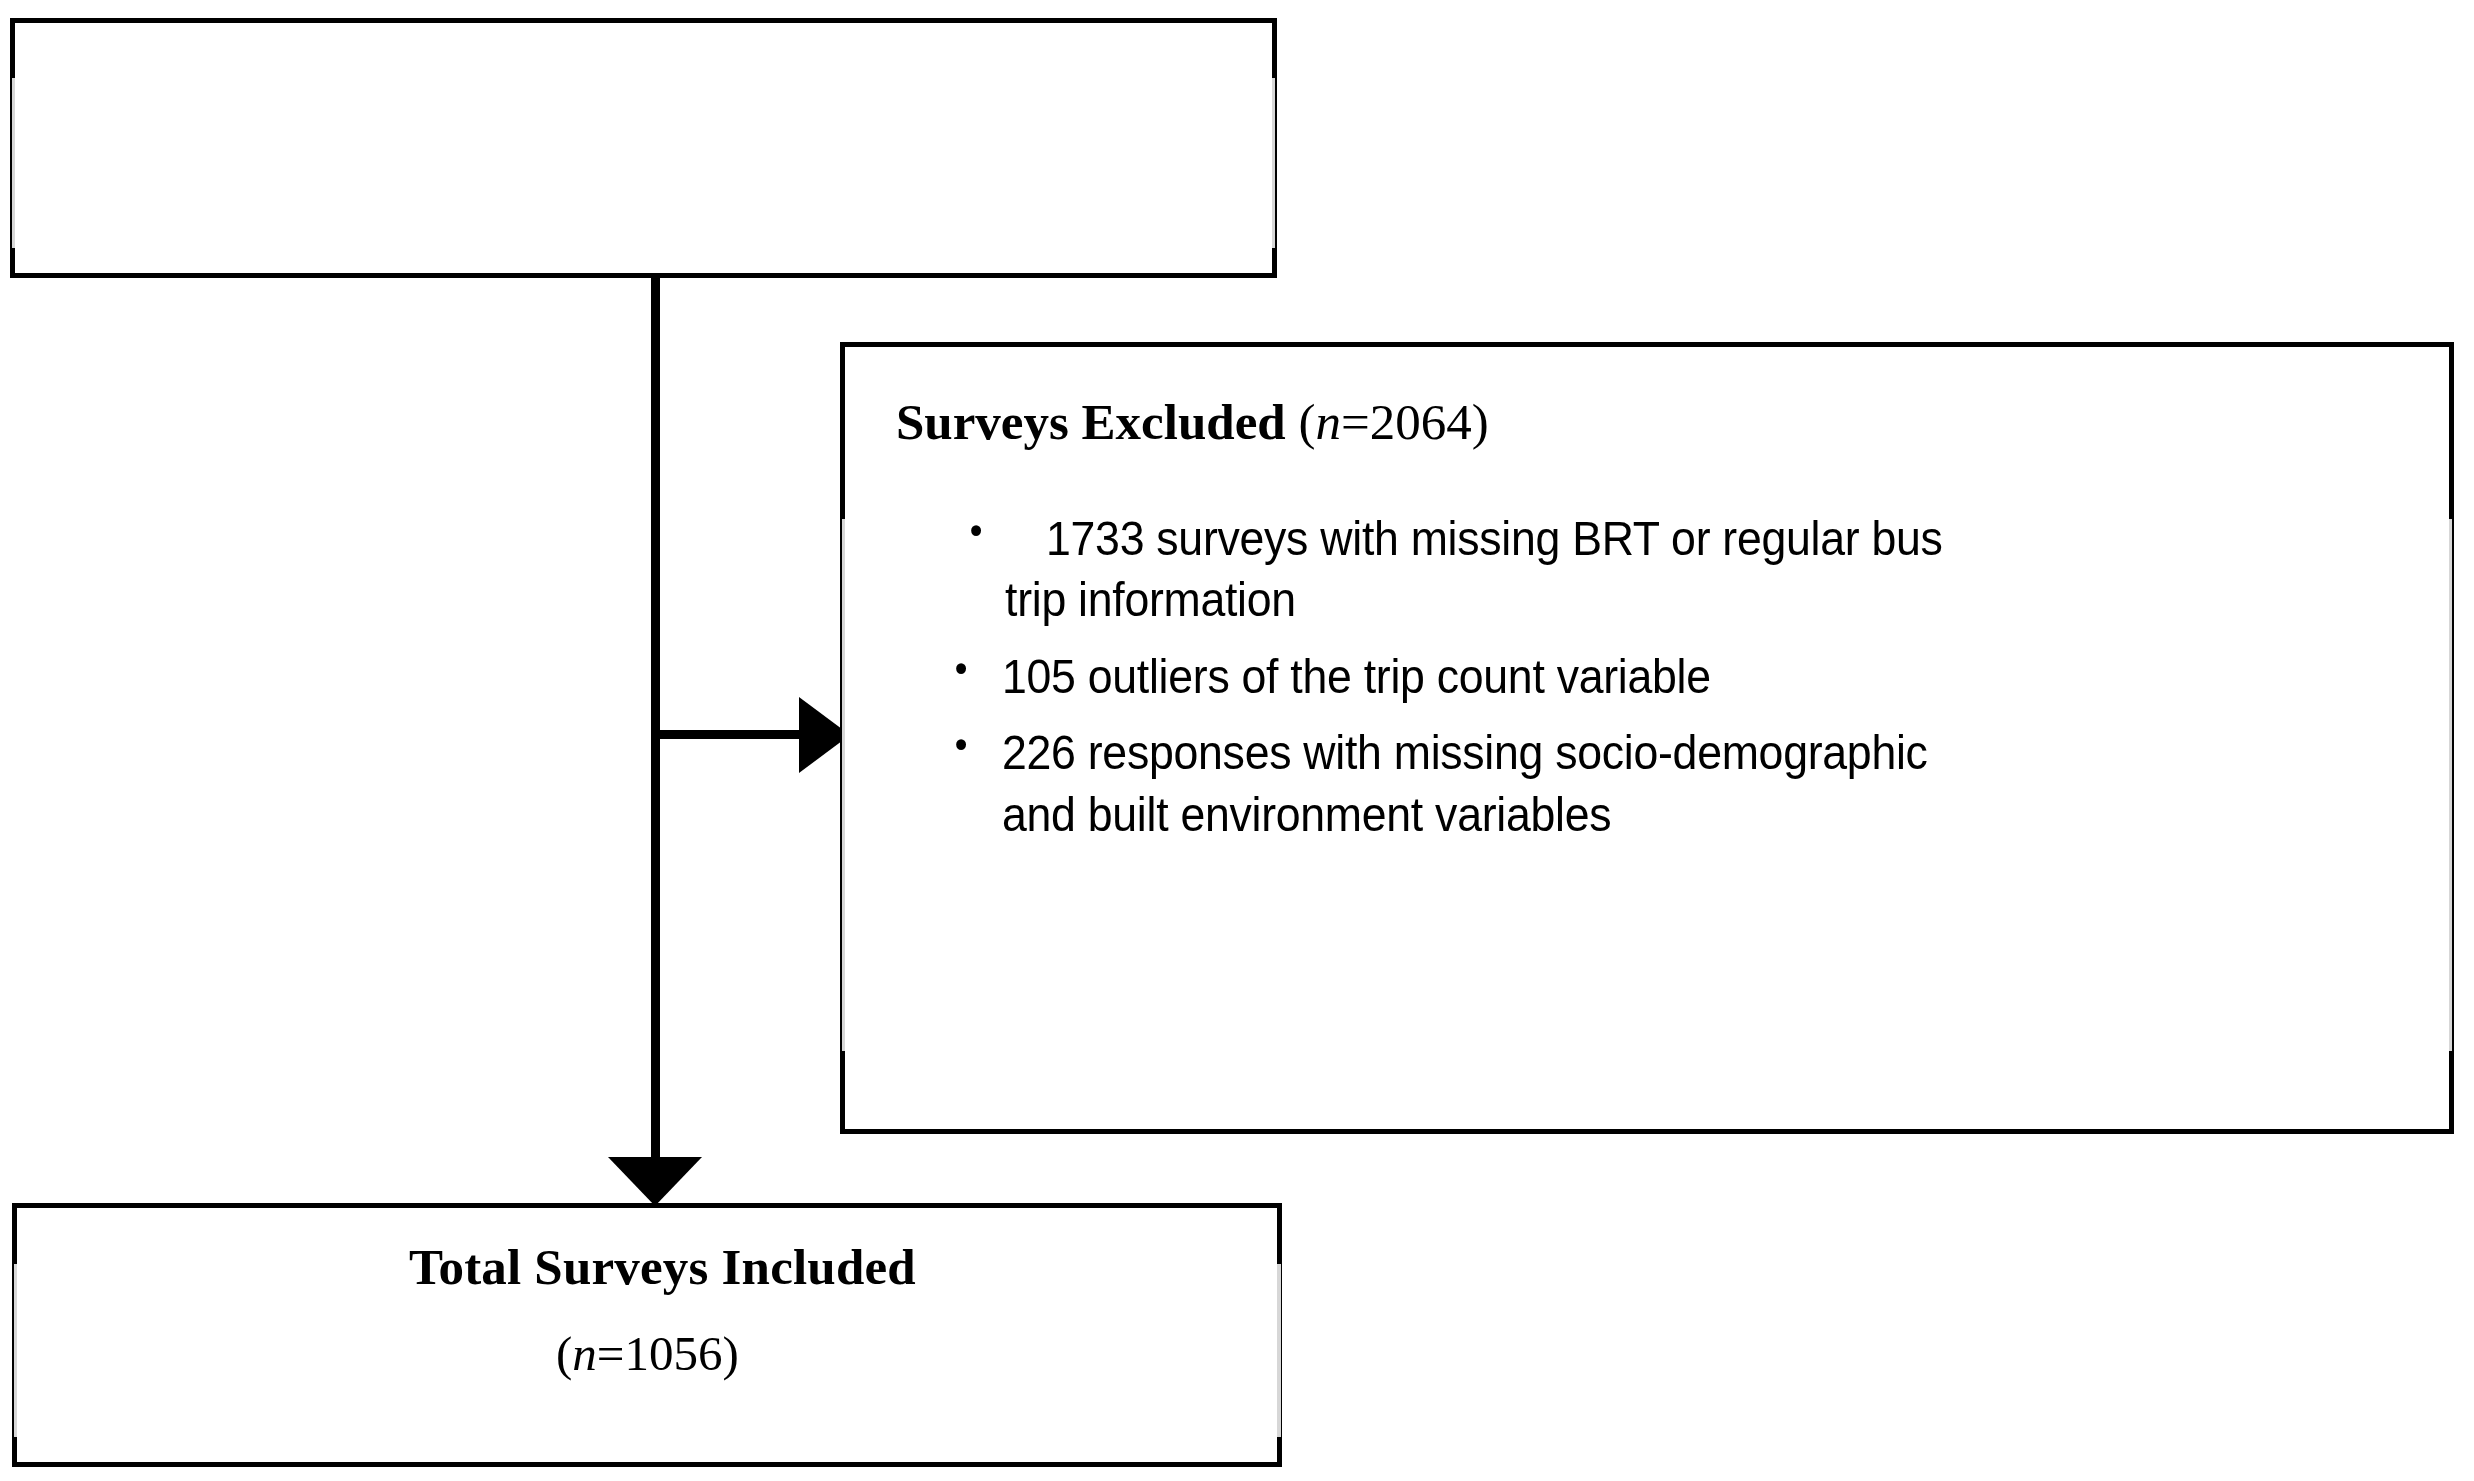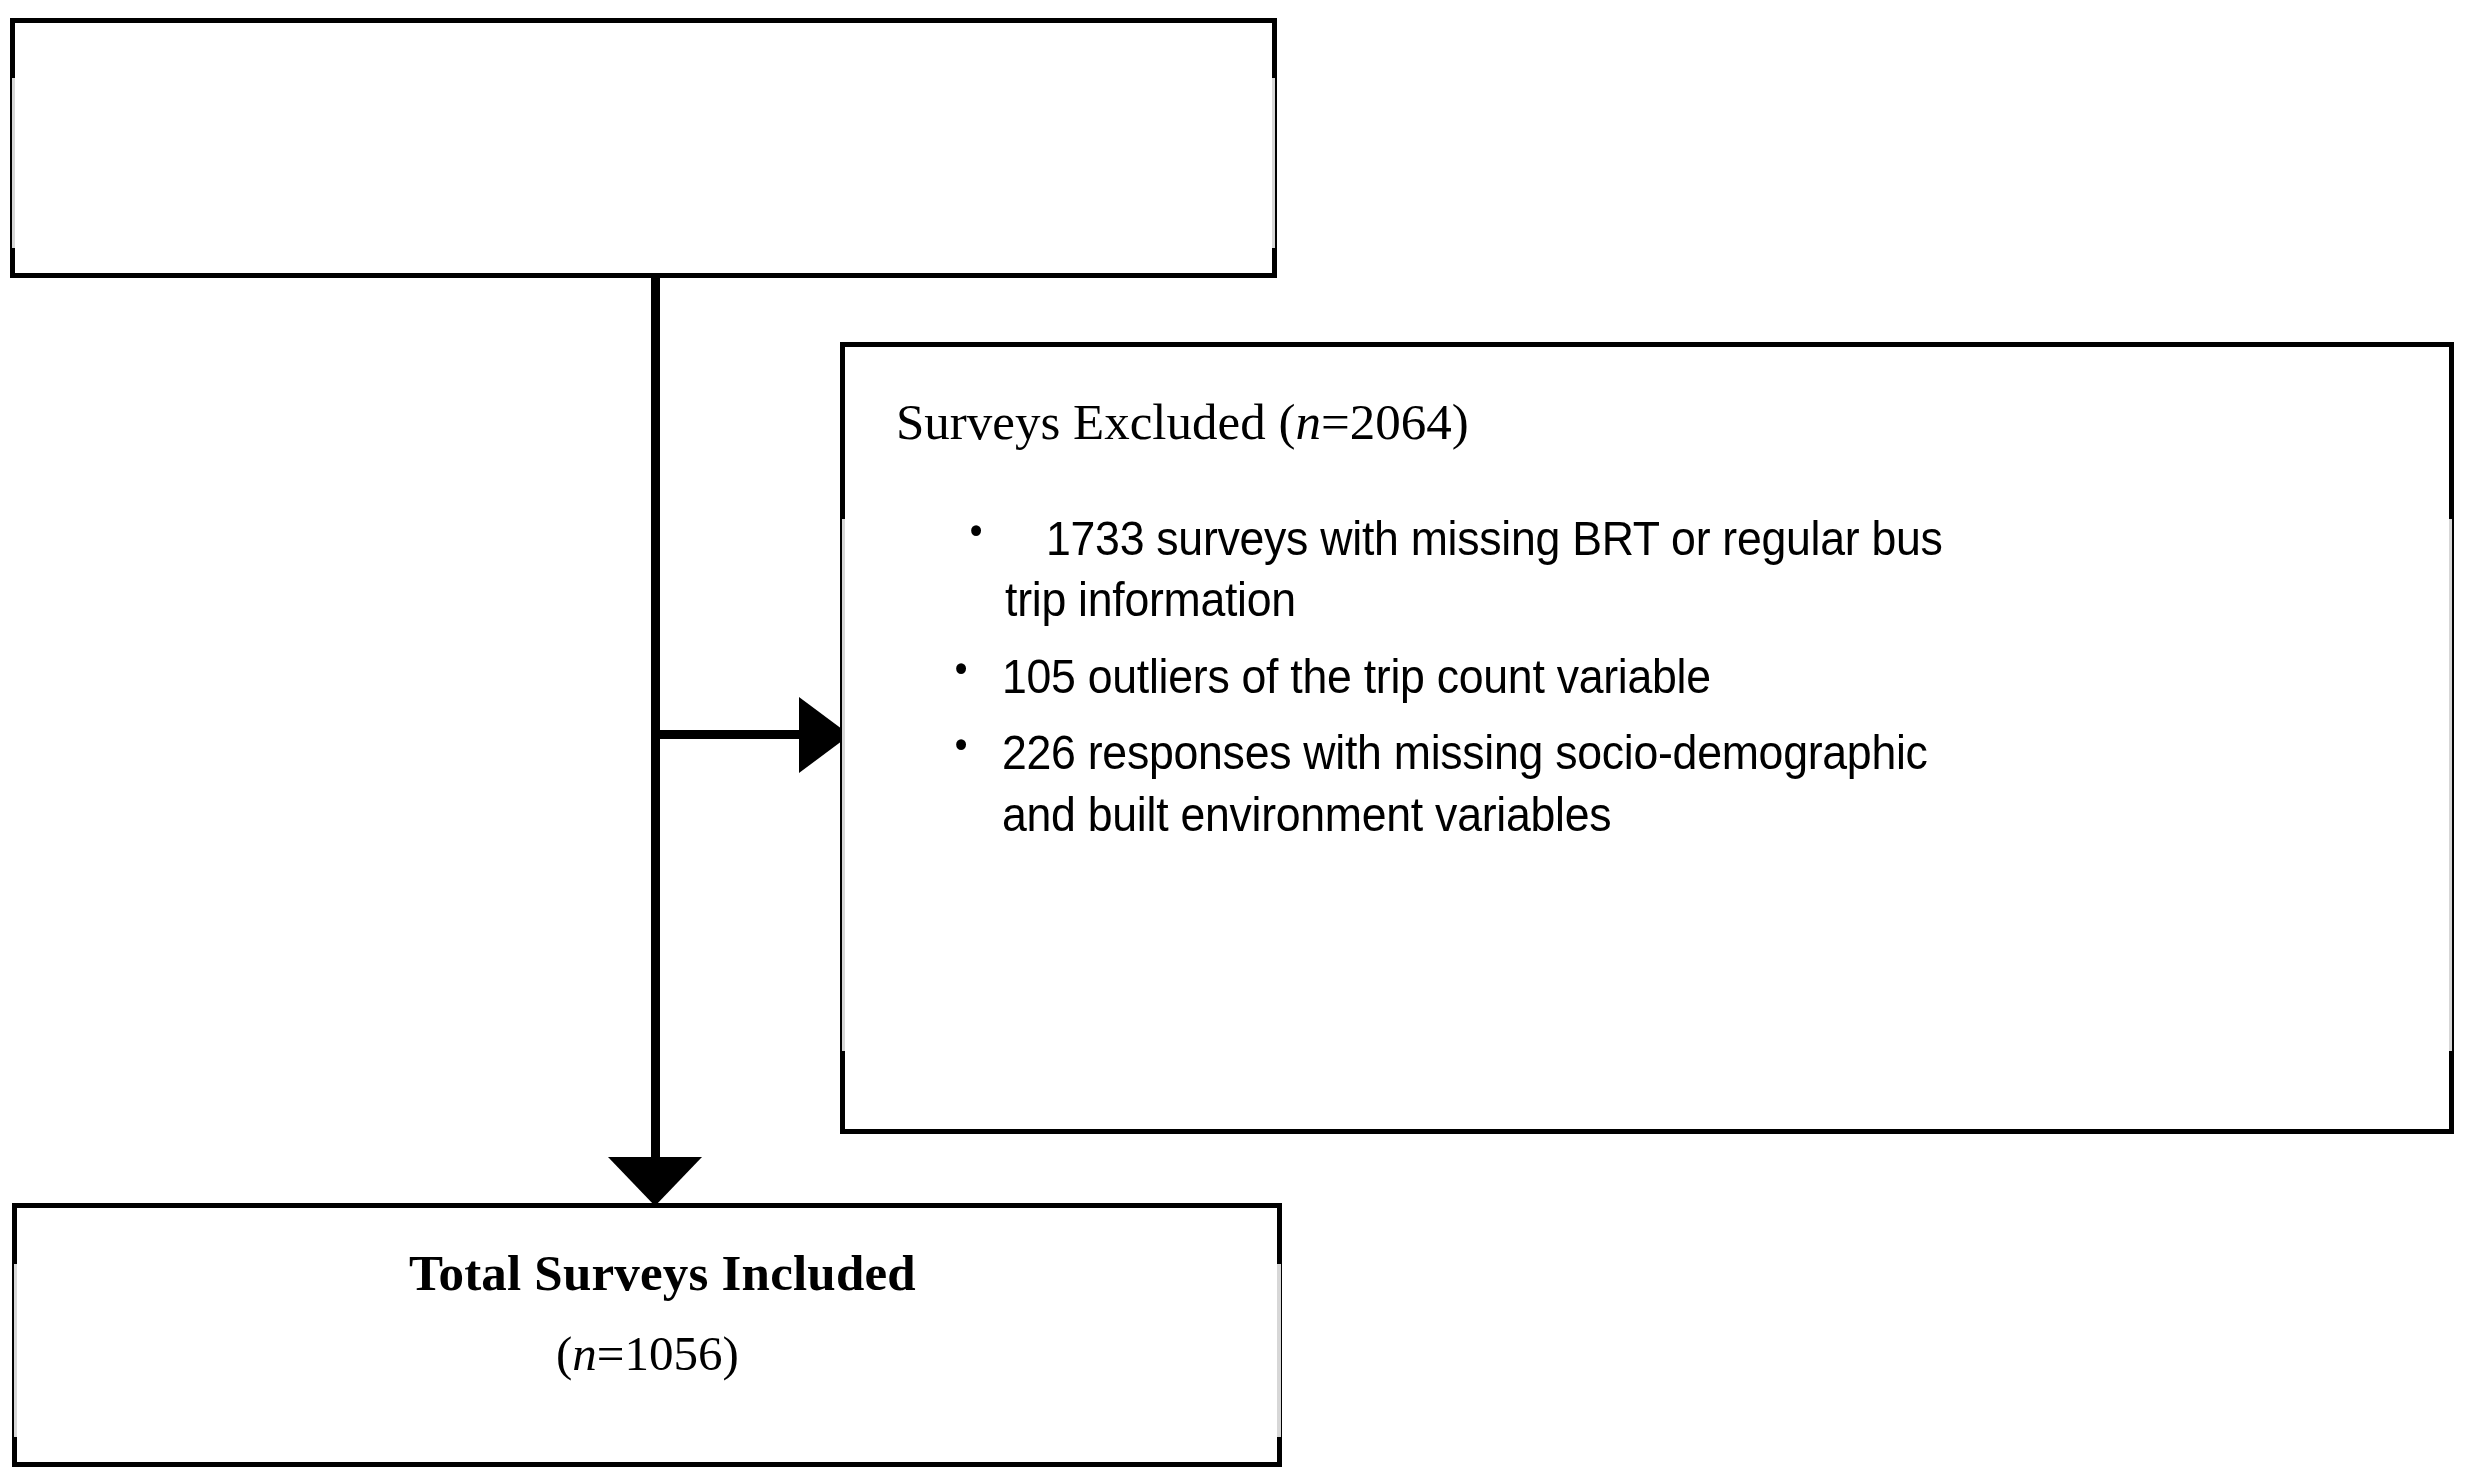--- a/index.html
+++ b/index.html
@@ -72,33 +72,33 @@
   .count-line {
     font-weight: normal;
     font-size: 49px;
     line-height: 1.05;
   }
   .count-line .ital { font-style: italic; }
 
   #returned-title { top: 23px; }
   #returned-count { top: 101px; }
 
-  #included-title { top: 39px; padding-left: 30px; }
+  #included-title { top: 33px; padding-left: 30px; }
   #included-count { top: 120px; }
 
   
   #excluded-heading {
     position: absolute;
     left: 51px;
     top: 49px;
     font-size: 51px;
     line-height: 1.05;
     white-space: nowrap;
   }
-  #excluded-heading .bold-part { font-weight: normal; text-align: right; }
+  #excluded-heading .bold-part { font-weight: bold; text-align: right; }
   #excluded-heading .count-part { font-weight: normal; }
   #excluded-heading .ital { font-style: italic; }
 
   
   #excluded-list {
     position: absolute;
     left: 106px;
     top: 161px;
     right: 16.5px;
     font-family: "Liberation Sans", "DejaVu Sans", sans-serif;

